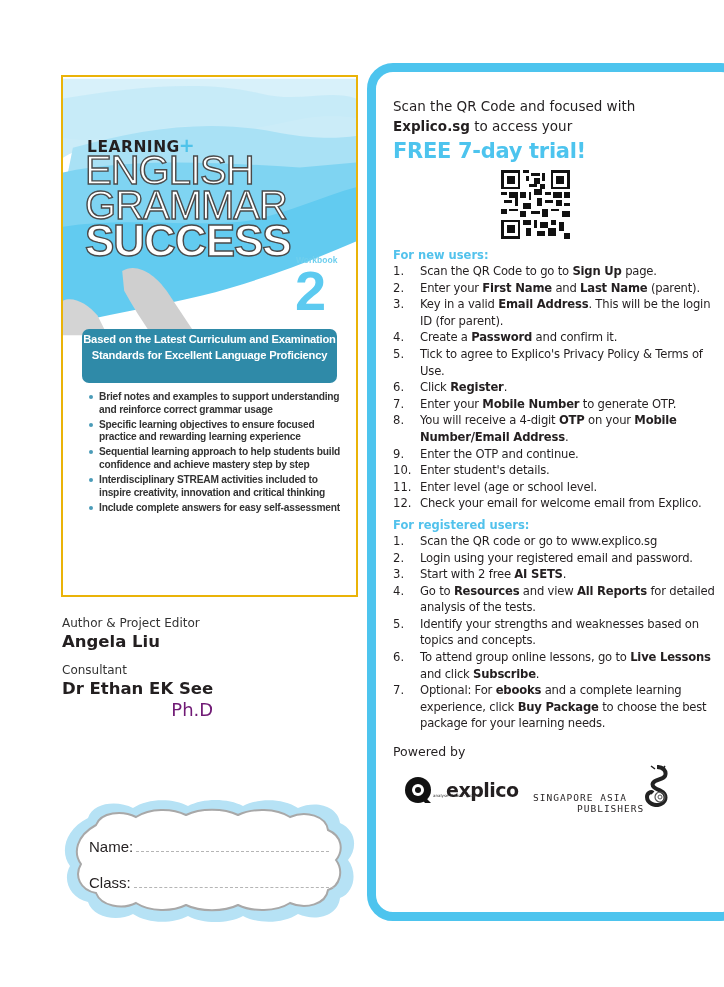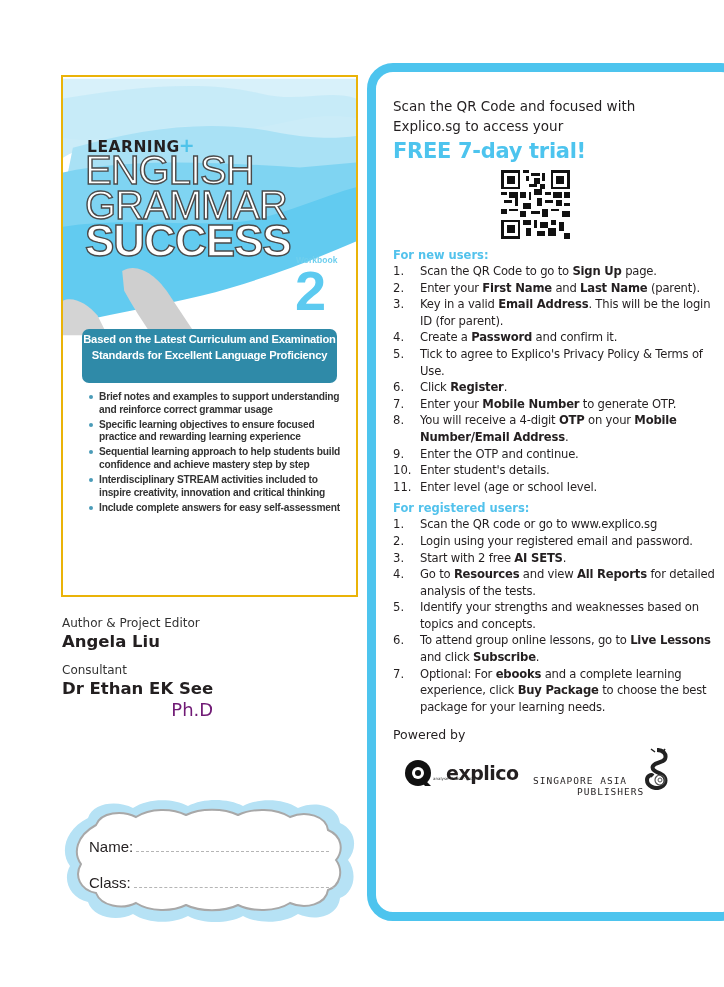--- a/index.html
+++ b/index.html
@@ -71,21 +71,21 @@
   .row-class { top: 76px; }
   .row-class .line { width: 200px; }
 
   
   .panel {
     position: absolute; left: 367px; top: 63px; width: 380px; height: 858px;
     border: 9px solid #4dc4ee; border-radius: 26px; background: #ffffff;
   }
   .panel-inner { position: absolute; left: 17px; top: 24px; width: 330px; }
   .intro { font-size: 13.5px; line-height: 20px; color: #231f20; }
-  .intro b { font-weight: normal; }
+  .intro b { font-weight: bold; }
   .free-trial {
     font-size: 21px; font-weight: bold; color: #4dc4ee; margin-top: 3px; letter-spacing: -0.3px;
   }
   .qr { margin: 7px 0 0 108px; width: 69px; height: 69px; }
   .section-head {
     font-size: 11.5px; font-weight: bold; color: #52c2ec; margin-top: 5px;
   }
   .steps { list-style: none; font-size: 11.6px; line-height: 16.6px; color: #231f20; margin-top: 1px; }
   .steps li { display: flex; }
   .steps .num { width: 27px; flex: none; }
@@ -262,20 +262,24 @@
           <span class="txt"><span>Enter the OTP and continue.</span></span>
         </li>
         <li>
           <span class="num">10.</span>
           <span class="txt"><span>Enter student's details.</span></span>
         </li>
         <li>
           <span class="num">11.</span>
           <span class="txt"><span>Enter level (age or school level.</span></span>
         </li>
+        <li>
+          <span class="num">12.</span>
+          <span class="txt"><span>Check your email for welcome email from Explico.</span></span>
+        </li>
       </ol>
 
     <div class="section-head second">For registered users:</div>
     <ol class="steps" id="reg-steps">
         <li>
           <span class="num">1.</span>
           <span class="txt"><span>Scan the QR code or go to www.explico.sg</span></span>
         </li>
         <li>
           <span class="num">2.</span>

